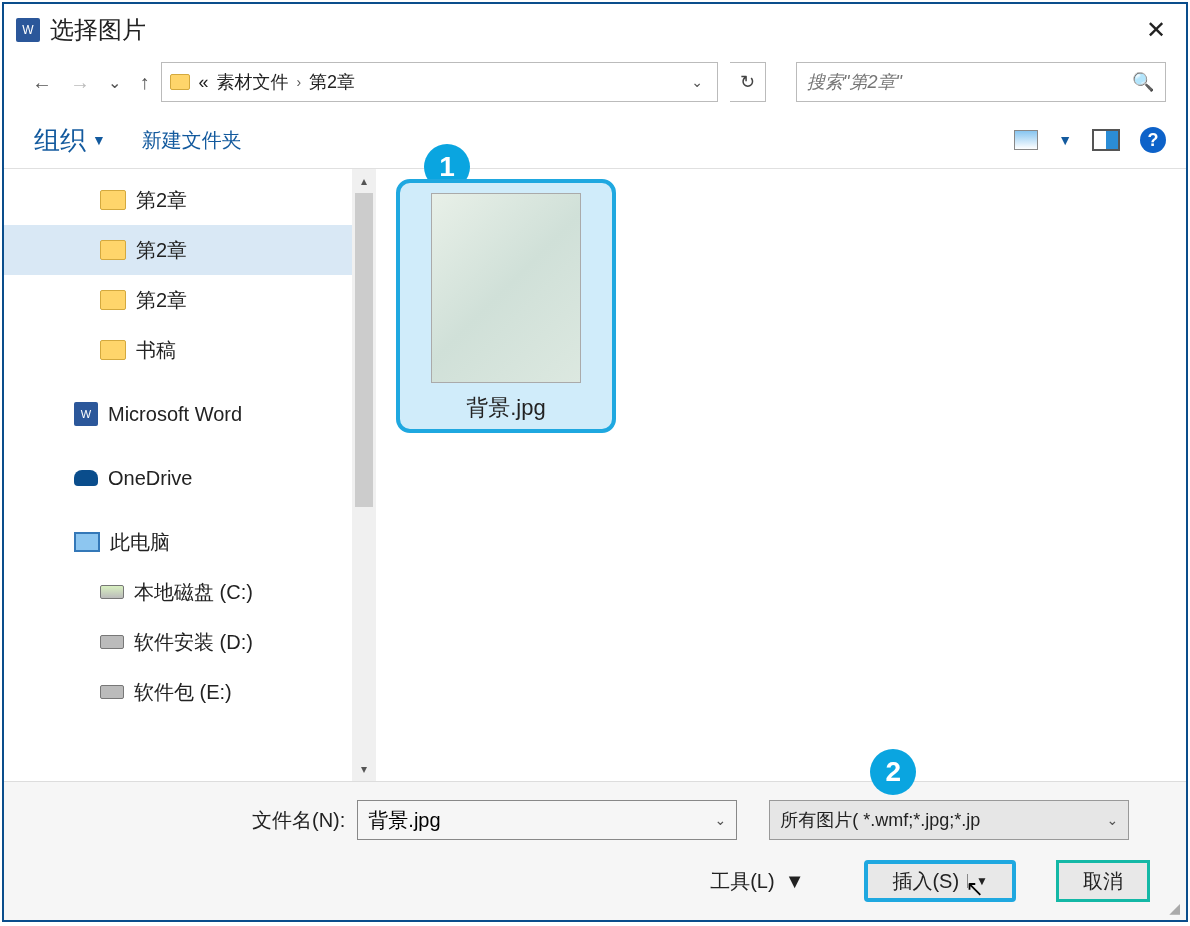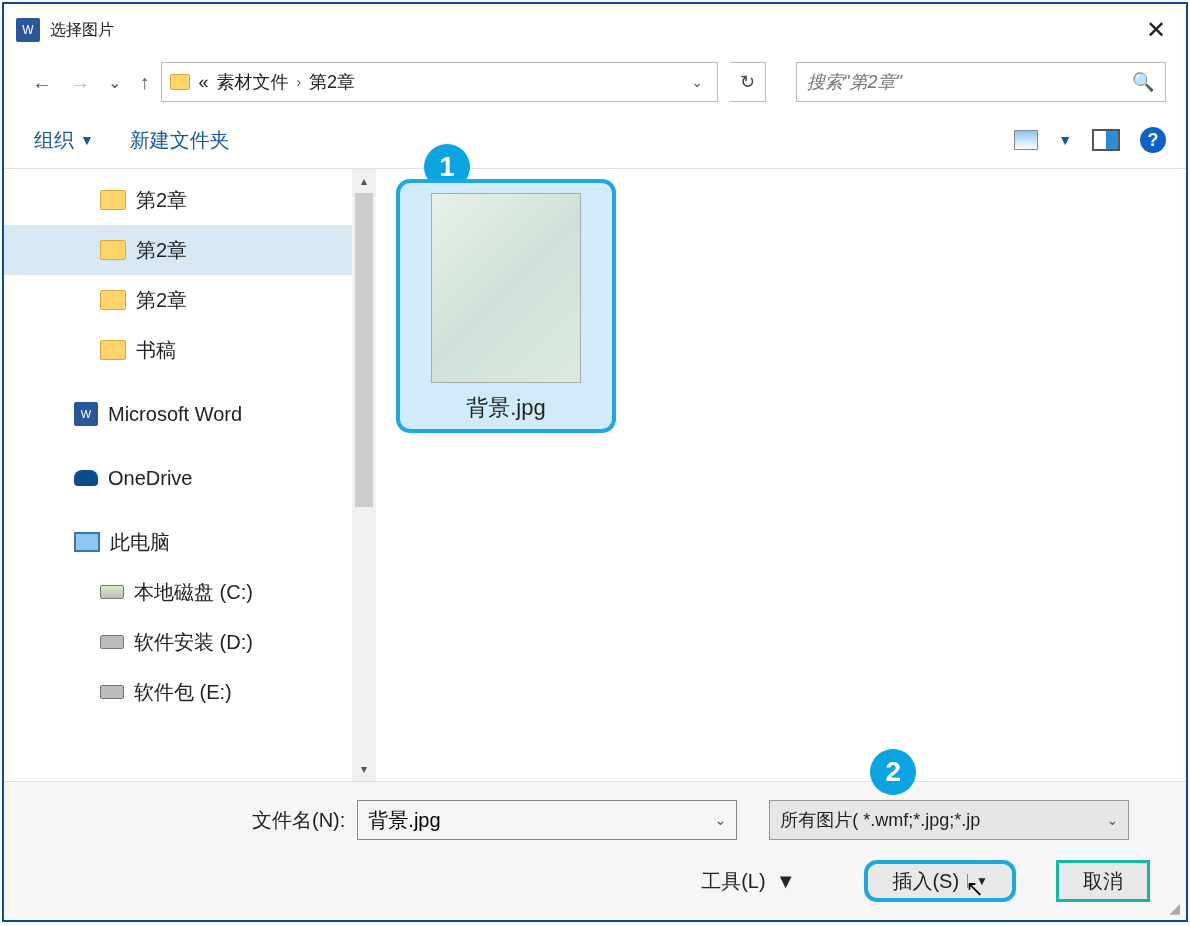--- a/index.html
+++ b/index.html
@@ -1,38 +1,38 @@
 <!DOCTYPE html>
 <html><head>
 <meta charset="utf-8">
 <style>
 * { box-sizing: border-box; margin: 0; padding: 0; font-family: "Microsoft YaHei", "Segoe UI", sans-serif; }
 body { background: #fff; width: 1190px; height: 926px; overflow: hidden; }
 .dialog { border: 2px solid #0a4d8c; width: 1186px; height: 920px; margin: 2px; background: #fff; position: relative; display: flex; flex-direction: column; }
 .titlebar { display: flex; align-items: center; padding: 8px 12px; height: 52px; }
 .titlebar .app-icon { width: 24px; height: 24px; background: #2b579a; margin-right: 10px; display: flex; align-items: center; justify-content: center; color: #fff; font-size: 12px; border-radius: 2px; }
-.titlebar .title { font-size: 16px; color: #222; flex: 1; }
+.titlebar .title { font-size: 24px; color: #222; flex: 1; }
 .titlebar .close { font-size: 24px; color: #222; cursor: pointer; padding: 0 8px; }
 .nav-row { display: flex; align-items: center; padding: 6px 20px 10px 28px; gap: 12px; }
 .nav-arrows { display: flex; align-items: center; gap: 18px; color: #555; font-size: 20px; }
 .nav-arrows span { cursor: pointer; }
 .nav-arrows .fwd { color: #bbb; }
 .nav-arrows .chev { font-size: 16px; }
 .addr-bar { flex: 1; border: 1px solid #bbb; background: #fff; display: flex; align-items: center; height: 40px; padding: 0 8px; gap: 8px; }
 .addr-bar .folder-ico { width: 20px; height: 16px; background: #ffd56b; border: 1px solid #d4a93e; border-radius: 2px; }
 .addr-bar .crumb { font-size: 18px; color: #222; }
 .addr-bar .sep { color: #555; font-size: 14px; }
 .addr-bar .spacer { flex: 1; }
 .addr-bar .drop { color: #555; font-size: 14px; margin-right: 6px; }
 .refresh-btn { width: 36px; height: 40px; border: 1px solid #bbb; border-left: none; display: flex; align-items: center; justify-content: center; font-size: 18px; color: #444; cursor: pointer; }
 .search-box { width: 370px; border: 1px solid #bbb; height: 40px; display: flex; align-items: center; padding: 0 10px; margin-left: 18px; }
 .search-box input { flex: 1; border: none; outline: none; font-size: 18px; color: #888; font-style: italic; }
 .search-box .mag { color: #888; font-size: 18px; }
 .toolbar { display: flex; align-items: center; padding: 6px 20px 6px 30px; height: 56px; }
-.toolbar .org { font-size: 20px; color: #135a9e; margin-right: 6px; }
+.toolbar .org { font-size: 26px; color: #135a9e; margin-right: 6px; }
 .toolbar .org-drop { color: #135a9e; font-size: 14px; margin-right: 36px; }
 .toolbar .newf { font-size: 20px; color: #135a9e; }
 .toolbar .spacer { flex: 1; }
 .toolbar .view-icons { display: flex; align-items: center; gap: 20px; }
 .toolbar .thumb-ico { width: 24px; height: 20px; background: linear-gradient(#87c5f0, #fff); border: 1px solid #888; }
 .toolbar .tri { color: #135a9e; font-size: 14px; }
 .toolbar .panel-ico { width: 28px; height: 22px; border: 2px solid #555; display: flex; }
 .toolbar .panel-ico div { width: 50%; }
 .toolbar .panel-ico .r { background: #2b8dd6; }
 .toolbar .help-ico { width: 26px; height: 26px; border-radius: 50%; background: #0d62c9; color: #fff; display: flex; align-items: center; justify-content: center; font-size: 18px; font-weight: bold; }
@@ -59,21 +59,21 @@
 .footer { padding: 18px 28px 18px 28px; background: #f6f6f6; border-top: 1px solid #ddd; }
 .fn-row { display: flex; align-items: center; gap: 12px; margin-bottom: 20px; }
 .fn-label { font-size: 20px; color: #222; margin-left: 220px; }
 .fn-input { flex: 1; max-width: 380px; border: 1px solid #888; height: 40px; display: flex; align-items: center; padding: 0 10px; font-size: 20px; }
 .fn-input .drop { margin-left: auto; color: #555; font-size: 14px; }
 .filter-box { width: 360px; border: 1px solid #999; background: #e6e6e6; height: 40px; display: flex; align-items: center; padding: 0 10px; font-size: 18px; color: #222; margin-left: 20px; position: relative; }
 .filter-box .drop { margin-left: auto; color: #555; font-size: 14px; }
 .btn-row { display: flex; align-items: center; justify-content: flex-end; gap: 40px; padding-right: 8px; }
 .tools { font-size: 20px; color: #222; display: flex; align-items: center; gap: 10px; margin-right: 20px; }
 .btn { border: 3px solid #14b8a6; background: #e8e8e8; padding: 6px 24px; font-size: 20px; color: #222; cursor: pointer; height: 42px; display: flex; align-items: center; gap: 8px; position: relative; }
-.btn.insert { border: 4px solid #1fa8e0; border-radius: 13px; margin-left: 9px; }
+.btn.insert { border: 4px solid #1fa8e0; border-radius: 4px; }
 .btn .split { border-left: 1px solid #888; padding-left: 8px; font-size: 12px; }
 .callout-2 { position: absolute; width: 46px; height: 46px; border-radius: 50%; background: #0aa5e0; color: #fff; display: flex; align-items: center; justify-content: center; font-size: 28px; font-weight: bold; top: -52px; left: 100px; }
 .cursor { position: absolute; font-size: 22px; right: 28px; bottom: -4px; color: #000; }
 .resize { position: absolute; right: 6px; bottom: 4px; color: #aaa; font-size: 14px; }
 </style>
 </head>
 <body>
 
 <div class="dialog">
   <div class="titlebar">

